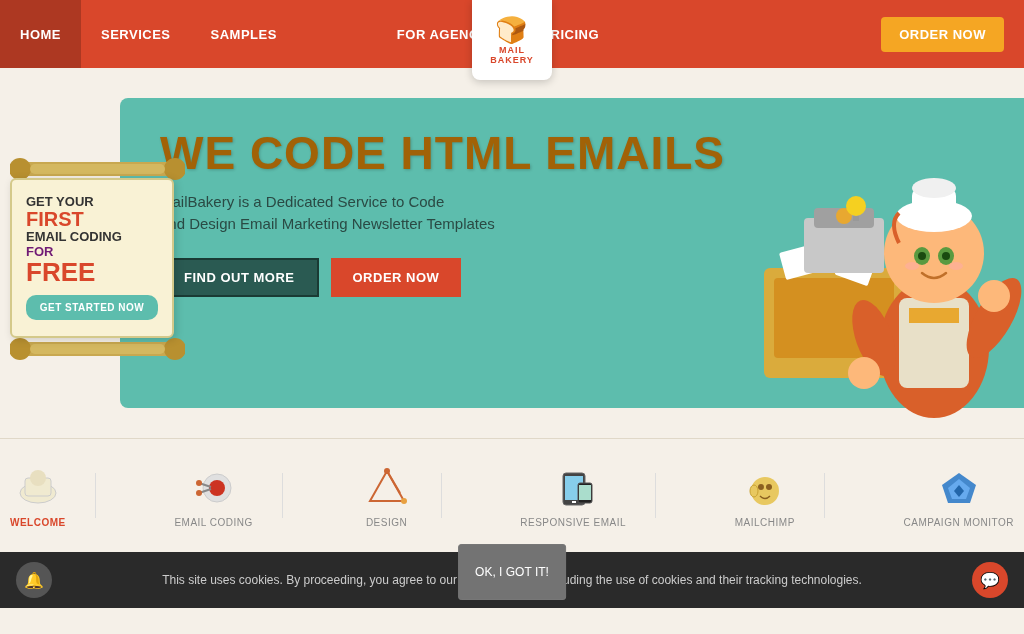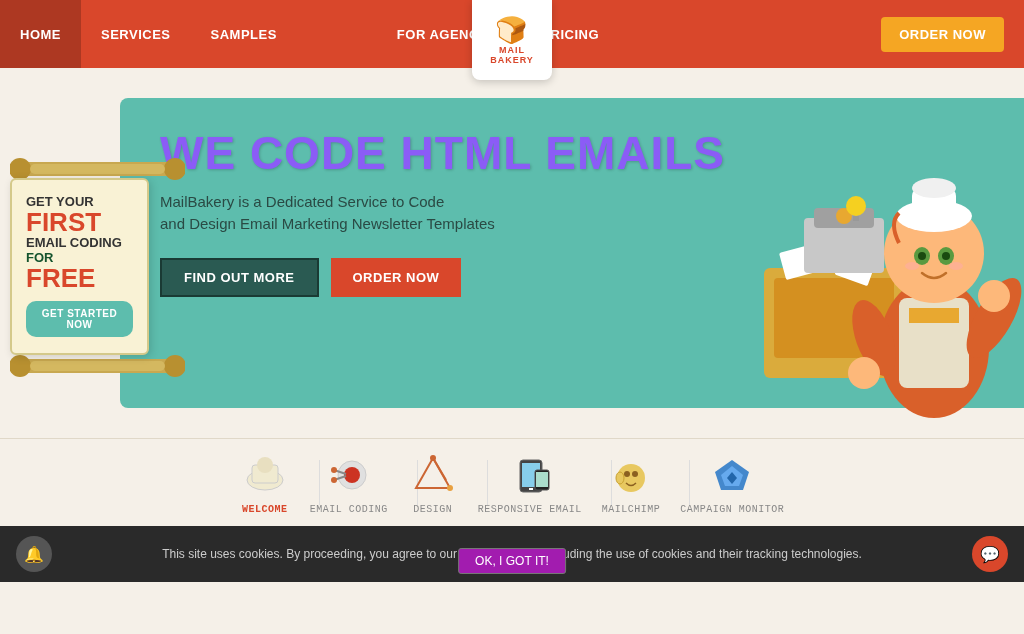--- a/index.html
+++ b/index.html
@@ -94,35 +94,35 @@
       right: 0;
       bottom: 30px;
       background: #5dbdad;
       border-radius: 8px 0 0 8px;
     }
     
     .scroll-graphic {
       position: absolute;
       left: 10px;
       top: 90px;
-      width: 139px;
+      width: 164px;
       z-index: 5;
     }
     .scroll-body {
       background: #f9f2d5;
       border: 2px solid #d4c98a;
       border-radius: 6px;
       padding: 14px 14px 16px 14px;
       position: relative;
       box-shadow: 2px 2px 8px rgba(0,0,0,0.15);
     }
     .scroll-text-get { font-size: 13px; font-weight: bold; color: #333; text-transform: uppercase; }
-    .scroll-text-first { font-size: 26px; font-weight: 900; color: #d9472b; text-transform: uppercase; line-height: 1; }
+    .scroll-text-first { font-size: 20px; font-weight: 900; color: #d9472b; text-transform: uppercase; line-height: 1; }
     .scroll-text-email { font-size: 13px; font-weight: bold; color: #333; text-transform: uppercase; }
-    .scroll-text-for { font-size: 13px; font-weight: bold; color: #14532d; text-transform: uppercase; }
+    .scroll-text-for { font-size: 13px; font-weight: bold; color: #701a75; text-transform: uppercase; }
     .scroll-text-free { font-size: 26px; font-weight: 700; color: #d9472b; text-transform: uppercase; line-height: 1; }
     .scroll-btn {
       margin-top: 10px;
       background: #5dbdad;
       color: white;
       font-size: 10px;
       font-weight: bold;
       padding: 7px 12px;
       border: none;
       border-radius: 10px;
@@ -136,21 +136,21 @@
     
     .hero-content {
       position: absolute;
       left: 160px;
       top: 60px;
       z-index: 3;
     }
     .hero-title {
       font-size: 46px;
       font-weight: 900;
-      color: #8b5cf6;
+      color: #a16207;
       text-transform: uppercase;
       letter-spacing: 1px;
       line-height: 1.1;
       text-shadow: 1px 1px 3px rgba(0,0,0,0.2);
       text-align: right;
     }
     .hero-subtitle {
       font-size: 15px;
       color: #2a4a44;
       margin-top: 12px;
@@ -196,26 +196,25 @@
       display: flex;
       align-items: flex-end;
       justify-content: center;
       overflow: hidden;
     }
     
 
     
     .services-bar {
       background: #f5f0e8;
-      height: 88px;
-      display: flex;
-      align-items: center;
-      justify-content: center;
+      height: 114px;
+      display: flex;
+      align-items: center;
+      justify-content: space-between;
       border-top: 1px solid #e0d8c8;
-      font-family: Liberation Mono, monospace;
     }
     .service-item {
       display: flex;
       flex-direction: column;
       align-items: center;
       cursor: pointer;
       padding: 0 10px;
       position: relative;
     }
     .service-item::after {
@@ -254,24 +253,24 @@
       display: flex;
       align-items: center;
       justify-content: center;
       gap: 8px;
       position: relative;
       height: 56px;
     }
     .cookie-text { text-align: center; }
     .cookie-link { color: #87ceeb; text-decoration: underline; cursor: pointer; }
     .cookie-btn {
-      background: #a21caf;
+      background: #737373;
       color: white;
       border: 1px solid #777;
-      padding: 5px 16px;
+      padding: 20px 16px;
       font-size: 12px;
       border-radius: 3px;
       cursor: pointer;
       position: absolute;
       bottom: 8px;
       left: 50%;
       transform: translateX(-50%);
     }
     .notification-bell {
       position: absolute;

